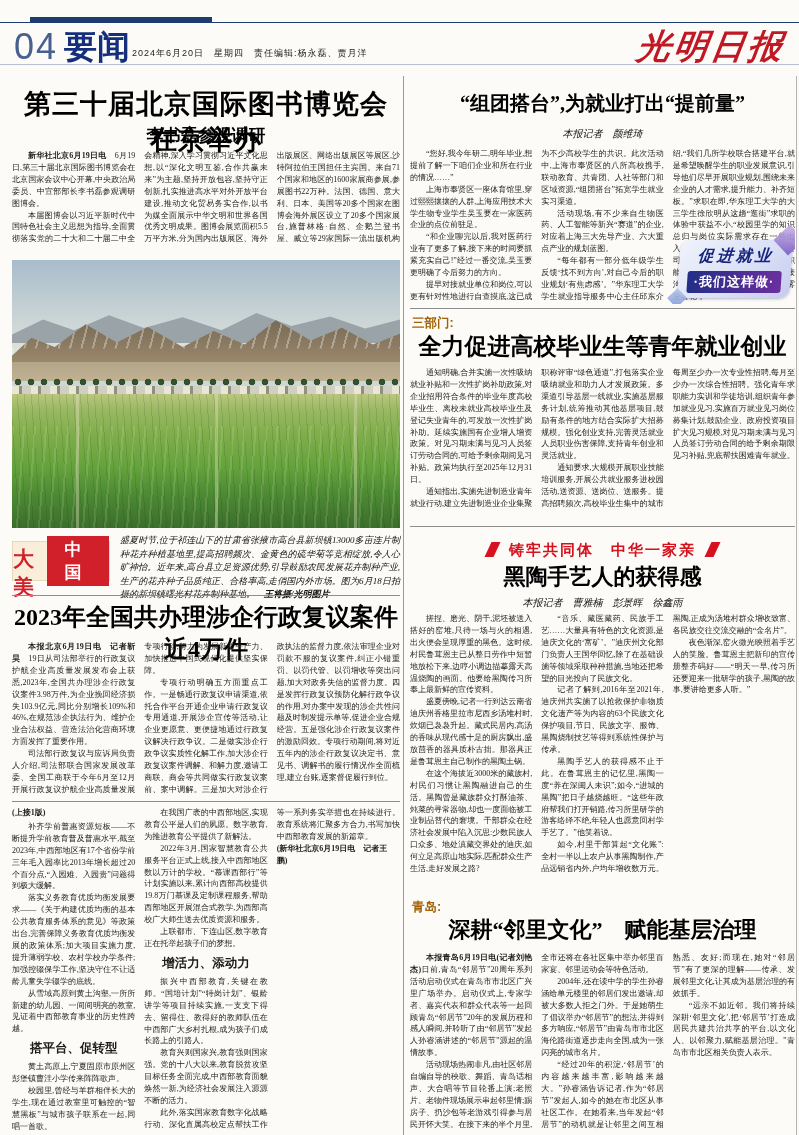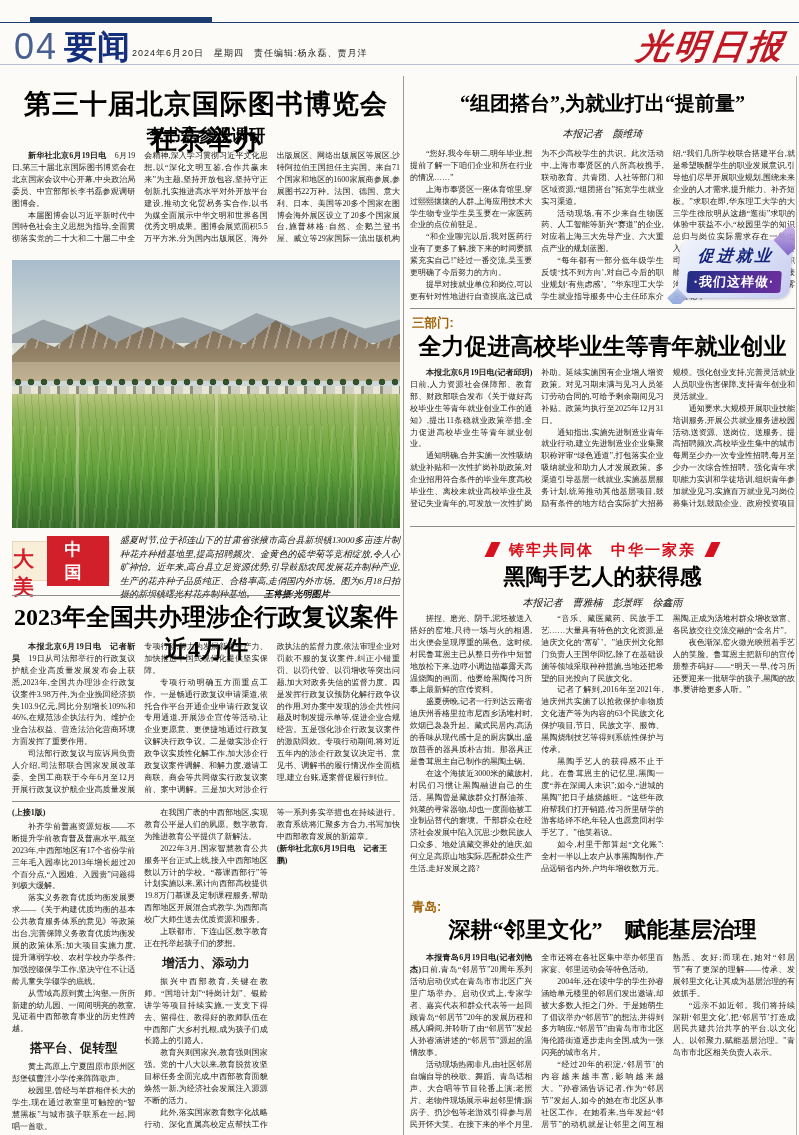--- a/index.html
+++ b/index.html
@@ -192,21 +192,20 @@
       <span class="b2">·我们这样做·</span>
     </div>
   </div>
 
   <div class="abs hrule" style="left:410px;top:308px;width:385px;"></div>
 
   <div class="abs kicker" style="left:412px;top:315px;">三部门:</div>
   <h1 class="abs headline" style="left:410px;top:331px;width:385px;font-size:23px;">全力促进高校毕业生等青年就业创业</h1>
 
   <div class="abs body col3" style="left:410px;top:367px;width:385px;height:153px;">
-    <p class="lead"><b>本报北京6月19日电(记者邱玥)</b><span>日前,人力资源社会保障部、教育部、财政部联合发布《关于做好高校毕业生等青年就业创业工作的通知》,提出11条稳就业政策举措,全力促进高校毕业生等青年就业创业。</span></p>
     <div>
         <p>通知明确,合并实施一次性吸纳就业补贴和一次性扩岗补助政策,对企业招用符合条件的毕业年度高校毕业生、离校未就业高校毕业生及登记失业青年的,可发放一次性扩岗补助。延续实施国有企业增人增资政策。对见习期未满与见习人员签订劳动合同的,可给予剩余期间见习补贴。政策均执行至2025年12月31日。</p>
         <p>通知指出,实施先进制造业青年就业行动,建立先进制造业企业集聚职称评审“绿色通道”,打包落实企业吸纳就业和助力人才发展政策。多渠道引导基层一线就业,实施基层服务计划,统筹推动其他基层项目,鼓励有条件的地方结合实际扩大招募规模。强化创业支持,完善灵活就业人员职业伤害保障,支持青年创业和灵活就业。</p>
         <p>通知要求,大规模开展职业技能培训服务,开展公共就业服务进校园活动,送资源、送岗位、送服务。提高招聘频次,高校毕业生集中的城市每周至少办一次专业性招聘,每月至少办一次综合性招聘。强化青年求职能力实训和学徒培训,组织青年参加就业见习,实施百万就业见习岗位募集计划,鼓励企业、政府投资项目扩大见习规模,对见习期未满与见习人员签订劳动合同的给予剩余期限见习补贴,兜底帮扶困难青年就业。</p>
       </div>
   </div>
 
   <div class="abs hrule" style="left:410px;top:526px;width:385px;"></div>
 
   <div class="abs banner" style="left:410px;top:541px;width:385px;">

